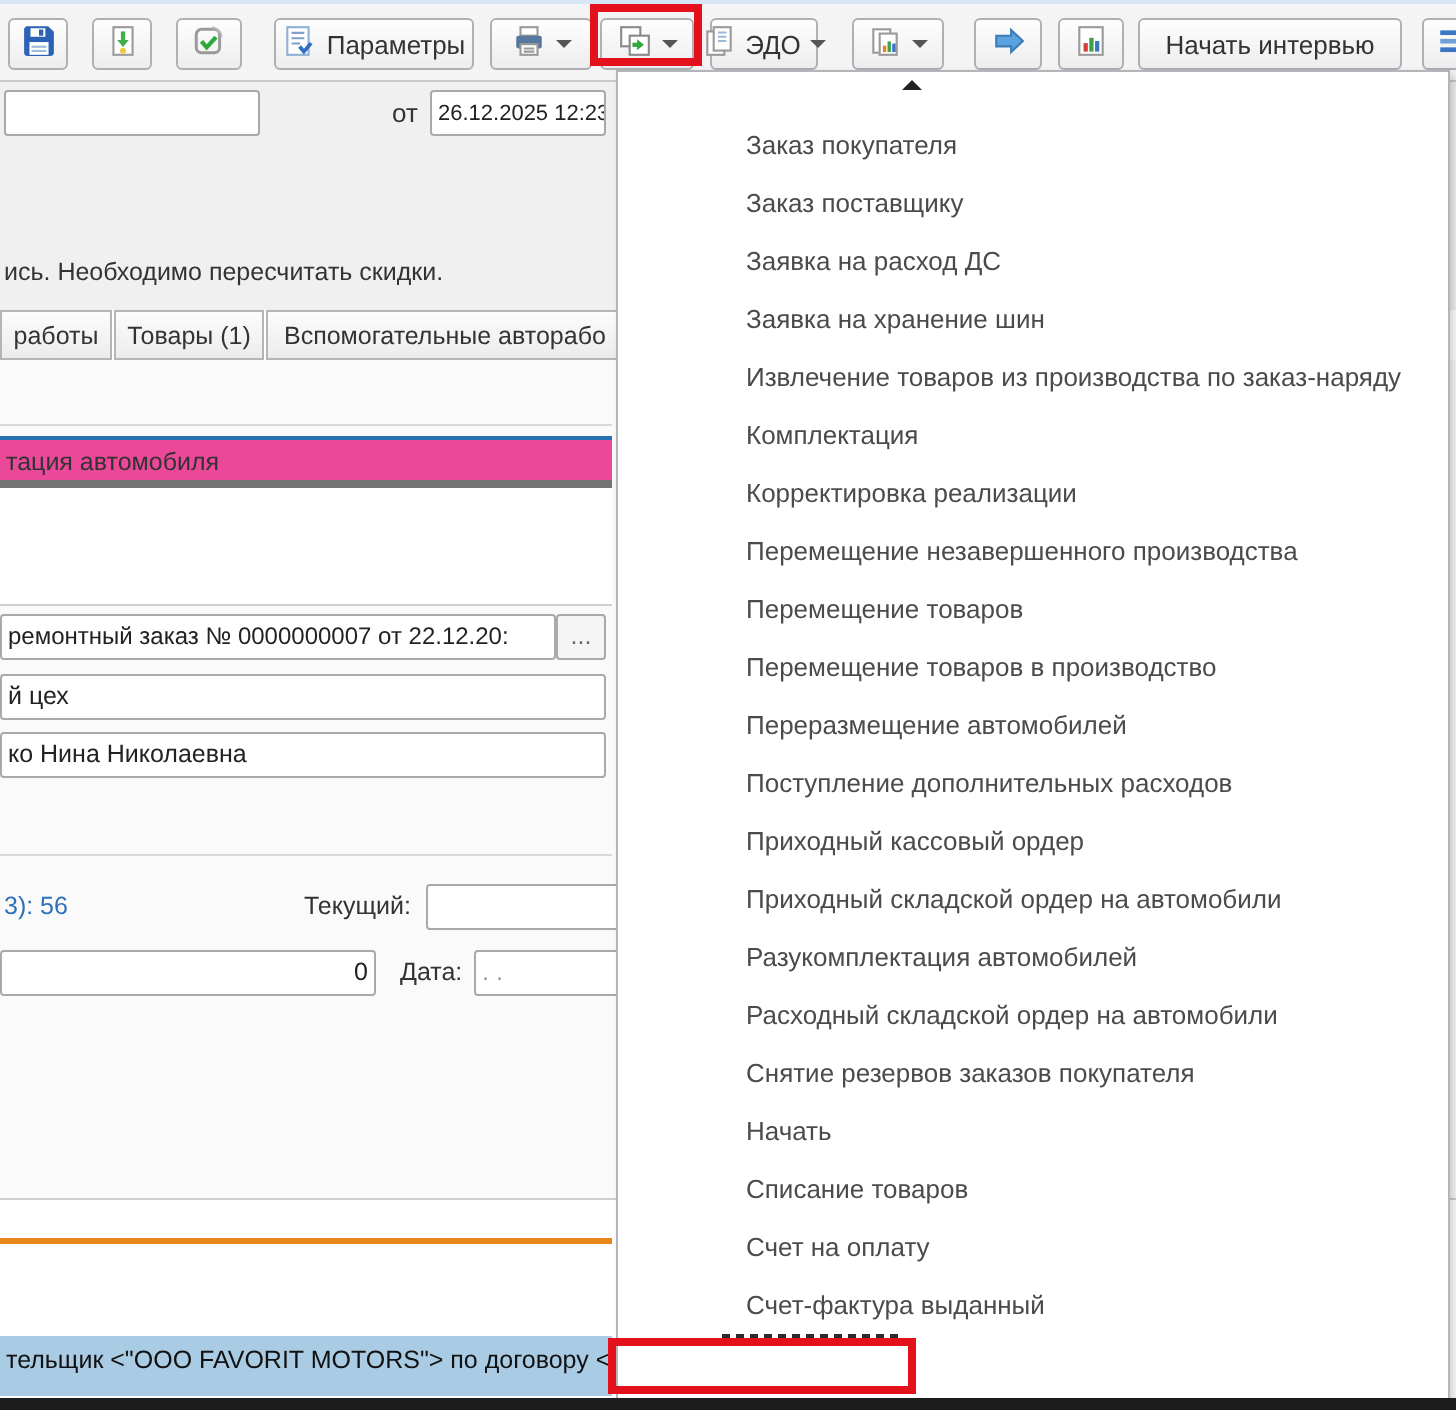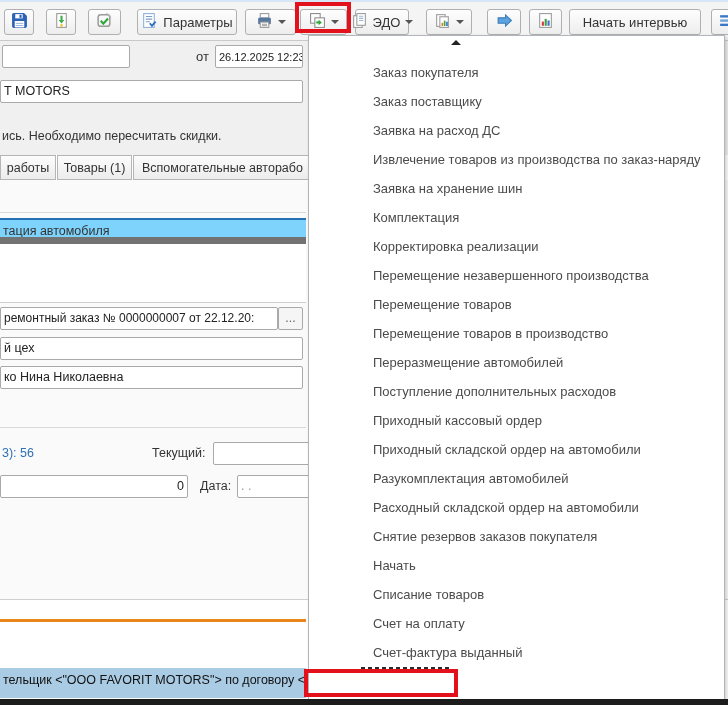--- a/index.html
+++ b/index.html
@@ -37,22 +37,22 @@
   .tab {
     position:absolute; top:155px; height:25px; border:1px solid #b5b5b5;
     background:linear-gradient(#fcfcfc,#ececec); font-size:12.5px; color:#333;
     display:flex; align-items:center; justify-content:center;
     white-space:nowrap; overflow:hidden;
   }
   
   #panel { position:absolute; left:0; top:180px; width:728px; height:420px; background:#fafafa; border-bottom:1px solid #cfcfcf; }
   .hline { position:absolute; height:1px; background:#d9d9d9; }
   #selected-work-row {
-    position:absolute; left:0; top:38px; width:306px; height:26px; background:#7dd3fc;
-    border-top:2px solid #2470b3; border-bottom:7px solid #737373;
+    position:absolute; left:0; top:38px; width:306px; height:26px; background:#ec4899;
+    border-top:2px solid #2470b3; border-bottom:4px solid #737373;
     font-size:12.5px; line-height:22px; padding:0 3px; white-space:nowrap; overflow:hidden;
   }
   #table-white { position:absolute; left:0; top:64px; width:306px; height:59px; background:#fff; border-bottom:1px solid #cfcfcf; }
   .link { color:#2e71b8; font-size:12.5px; }
   #orange-line { position:absolute; left:0; top:619px; width:306px; height:3px; background:#e8861c; }
   #white-strip { position:absolute; left:0; top:600px; width:306px; height:19px; background:#fff; }
   #white-lower { position:absolute; left:0; top:622px; width:306px; height:46px; background:#fff; }
   #payer-row {
     position:absolute; left:0; top:668px; width:306px; height:30px; background:#a9cbe4;
     font-size:12.5px; color:#111; padding:5px 0 0 3px; white-space:nowrap; overflow:hidden;
@@ -217,21 +217,20 @@
             <rect x="2" y="11" width="12" height="2.2" fill="#3a76c4"></rect>
           </svg>
       </span>
     </div>
   </div>
 
   <div id="form-header">
     <div class="field" style="left:2px;top:4px;width:128px"></div>
     <div class="lbl" style="left:196px;top:8px">от</div>
     <div class="field" style="left:215px;top:4px;width:88px;font-size:11px;line-height:22px">26.12.2025 12:23:52</div>
-    <div class="field" style="left:0;top:39px;width:303px">Т MOTORS</div>
     <div class="lbl" style="left:2px;top:88px;font-size:12.5px">ись. Необходимо пересчитать скидки.</div>
   </div>
 
   <div class="tab" style="left:0;width:56px">работы</div>
   <div class="tab" style="left:57px;width:75px">Товары (1)</div>
   <div class="tab" style="left:133px;width:232px;justify-content:flex-start;padding-left:8px">Вспомогательные авторабо</div>
 
   <div id="panel">
     <div class="hline" style="left:0;top:32px;width:306px"></div>
 
@@ -261,22 +260,22 @@
   <div id="payer-row">тельщик &lt;"ООО FAVORIT MOTORS"&gt; по договору &lt;</div>
 
   <div id="menu">
     <div id="menu-scroll-up">
       <span class="tri"></span>
     </div>
     <div id="menu-items">
       <div class="mi">Заказ покупателя</div>
       <div class="mi">Заказ поставщику</div>
       <div class="mi">Заявка на расход ДС</div>
+      <div class="mi">Заявка на хранение шин</div>
       <div class="mi">Извлечение товаров из производства по заказ-наряду</div>
-      <div class="mi">Заявка на хранение шин</div>
       <div class="mi">Комплектация</div>
       <div class="mi">Корректировка реализации</div>
       <div class="mi">Перемещение незавершенного производства</div>
       <div class="mi">Перемещение товаров</div>
       <div class="mi">Перемещение товаров в производство</div>
       <div class="mi">Переразмещение автомобилей</div>
       <div class="mi">Поступление дополнительных расходов</div>
       <div class="mi">Приходный кассовый ордер</div>
       <div class="mi">Приходный складской ордер на автомобили</div>
       <div class="mi">Разукомплектация автомобилей</div>

